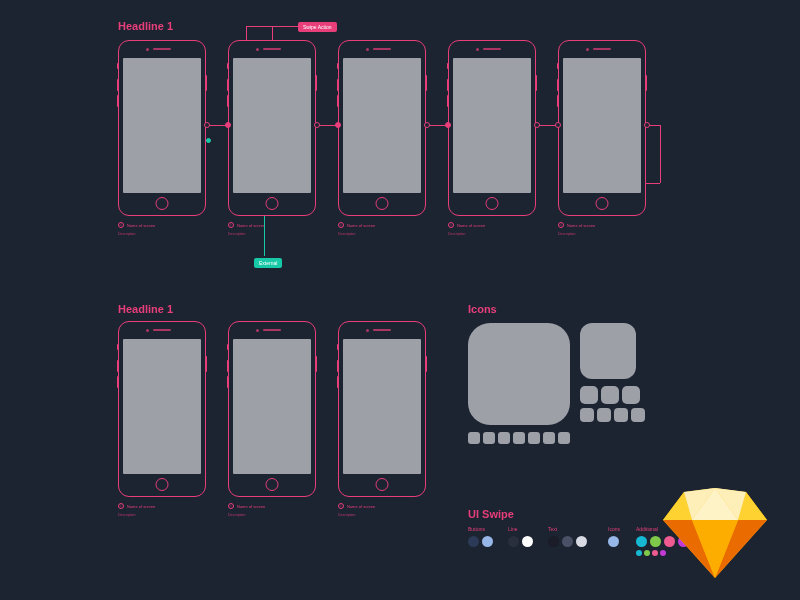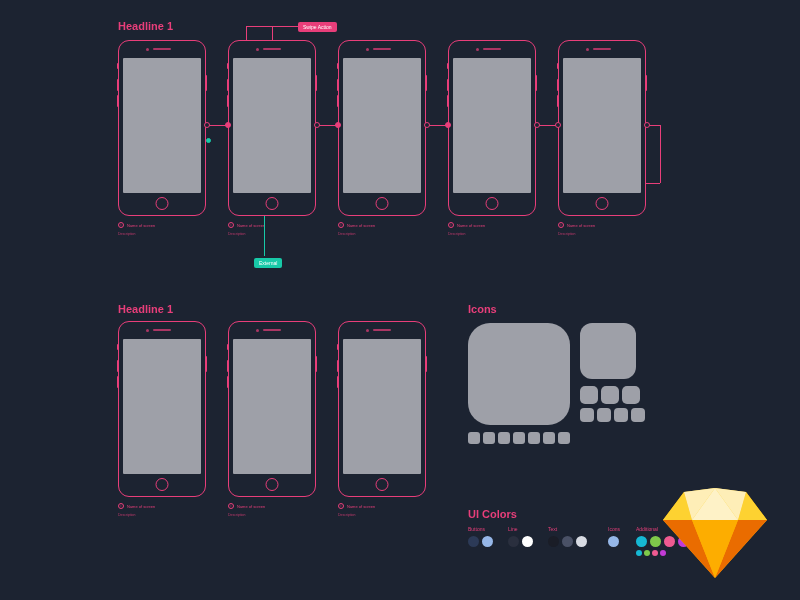--- a/index.html
+++ b/index.html
@@ -129,21 +129,21 @@
   }
 </style>
 </head>
 <body>
 
 <div class="canvas">
 
   <div class="headline h1">Headline 1</div>
   <div class="headline h2">Headline 1</div>
   <div class="headline h-icons">Icons</div>
-  <div class="headline h-colors">UI Colors</div>
+  <div class="headline h-colors">UI Swipe</div>
 
   <div class="phone" style="left:118px;top:40px">
       <span class="dot"></span>
       <div class="screen"></div>
       <div class="home"></div>
       <span class="side-l sl1"></span>
       <span class="side-l sl2"></span>
       <span class="side-l sl3"></span>
       <span class="side-r sr1"></span>
     </div>

